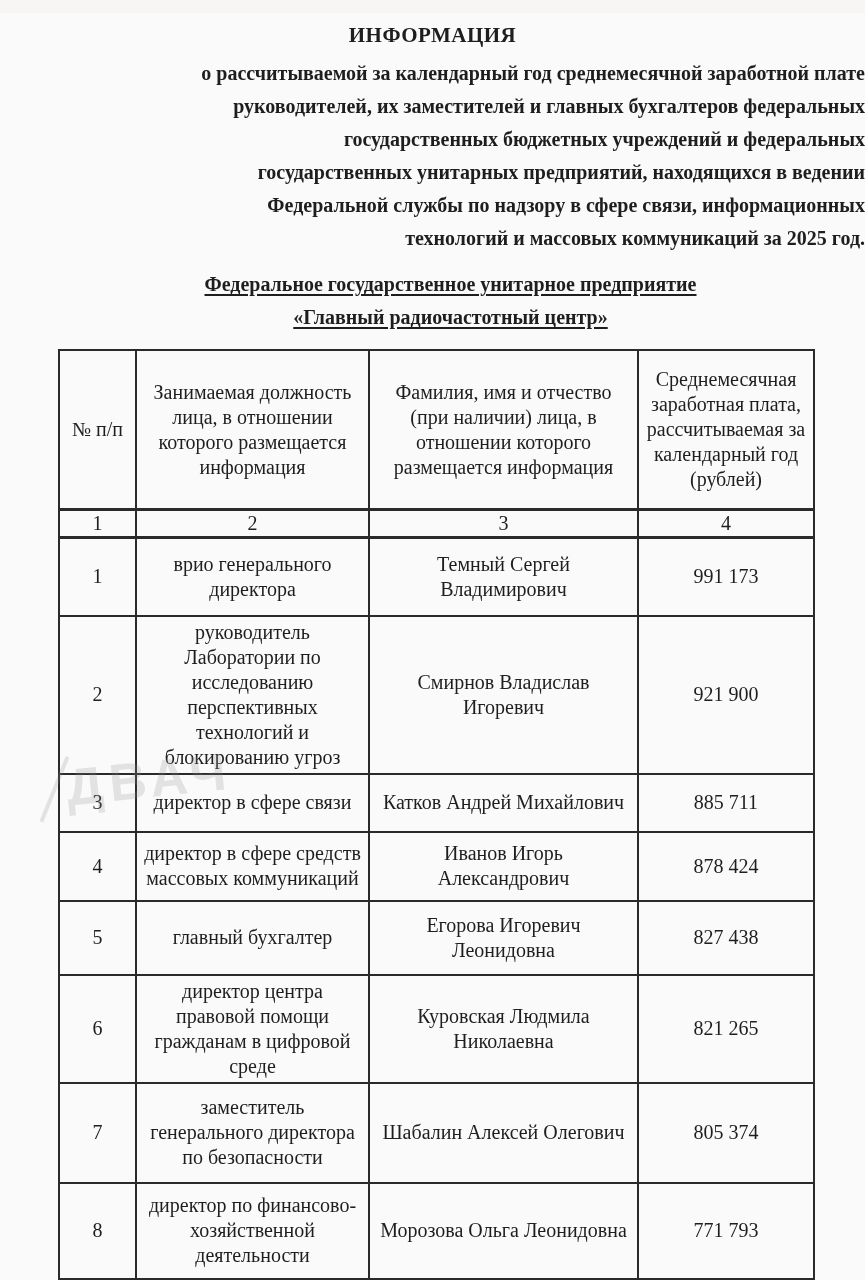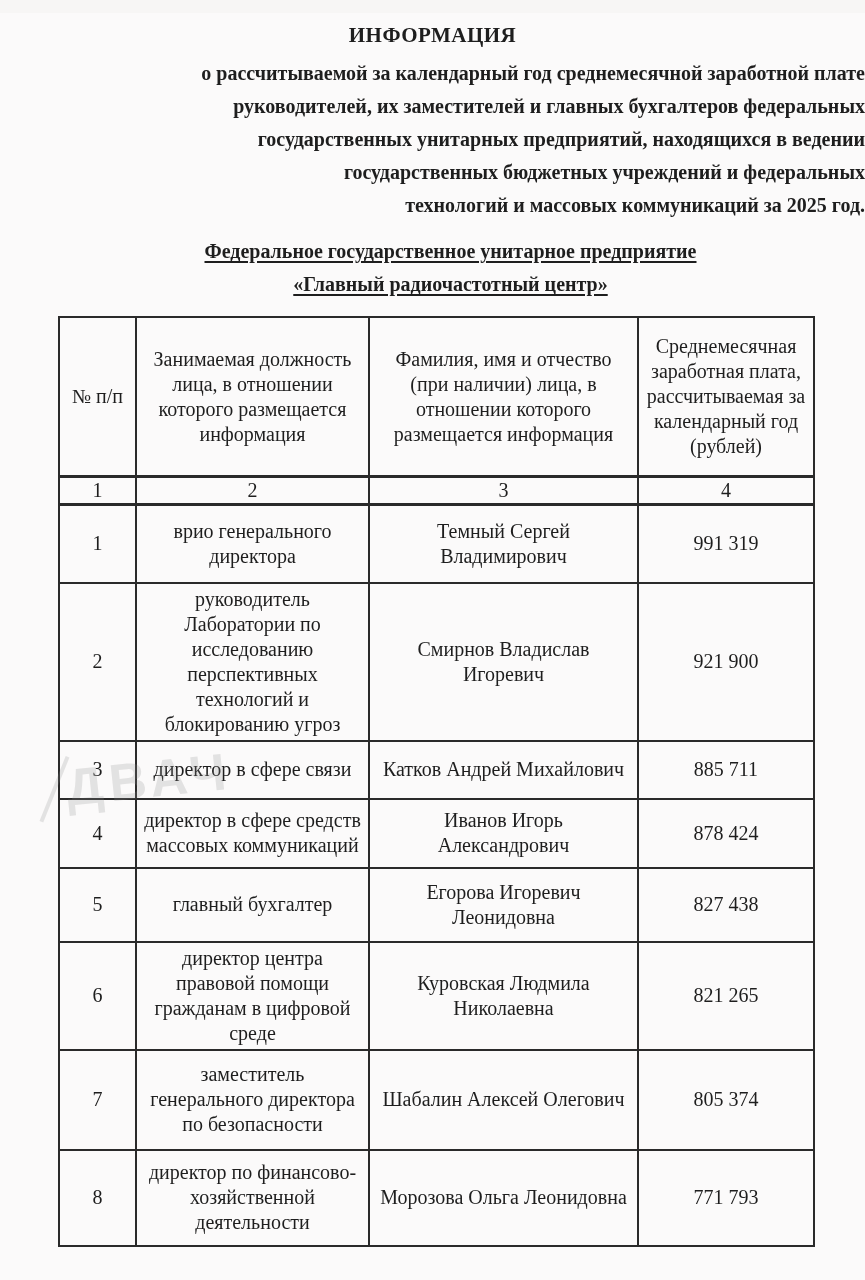--- a/index.html
+++ b/index.html
@@ -120,22 +120,23 @@
 </head>
 <body>
 
 <div class="page">
 
   <div class="doc-title">ИНФОРМАЦИЯ</div>
 
   <div class="intro">
     <div>о рассчитываемой за календарный год среднемесячной заработной плате</div>
     <div>руководителей, их заместителей и главных бухгалтеров федеральных</div>
+    <div>государственных бюджетных учреждений и федеральных</div>
     <div>государственных унитарных предприятий, находящихся в ведении</div>
-    <div>государственных бюджетных учреждений и федеральных</div>
+    <div>Федеральной службы по надзору в сфере связи, информационных</div>
     <div>технологий и массовых коммуникаций за 2025 год.</div>
   </div>
 
   <div class="org">
     <div class="org-line">Федеральное государственное унитарное предприятие</div>
     <div class="org-line">«Главный радиочастотный центр»</div>
   </div>
 
   <div class="watermark">
     <span class="wm-slash"></span>
@@ -161,21 +162,21 @@
         <td>2</td>
         <td>3</td>
         <td>4</td>
       </tr>
     </thead>
     <tbody>
       <tr class="r-0">
         <td>1</td>
         <td>врио генерального директора</td>
         <td>Темный Сергей Владимирович</td>
-        <td class="salary-cell">991 319</td>
+        <td class="salary-cell">991 173</td>
       </tr>
       <tr class="r-1">
         <td>2</td>
         <td>руководитель Лаборатории по исследованию перспективных технологий и блокированию угроз</td>
         <td>Смирнов Владислав Игоревич</td>
         <td class="salary-cell">921 900</td>
       </tr>
       <tr class="r-2">
         <td>3</td>
         <td>директор в сфере связи</td>

